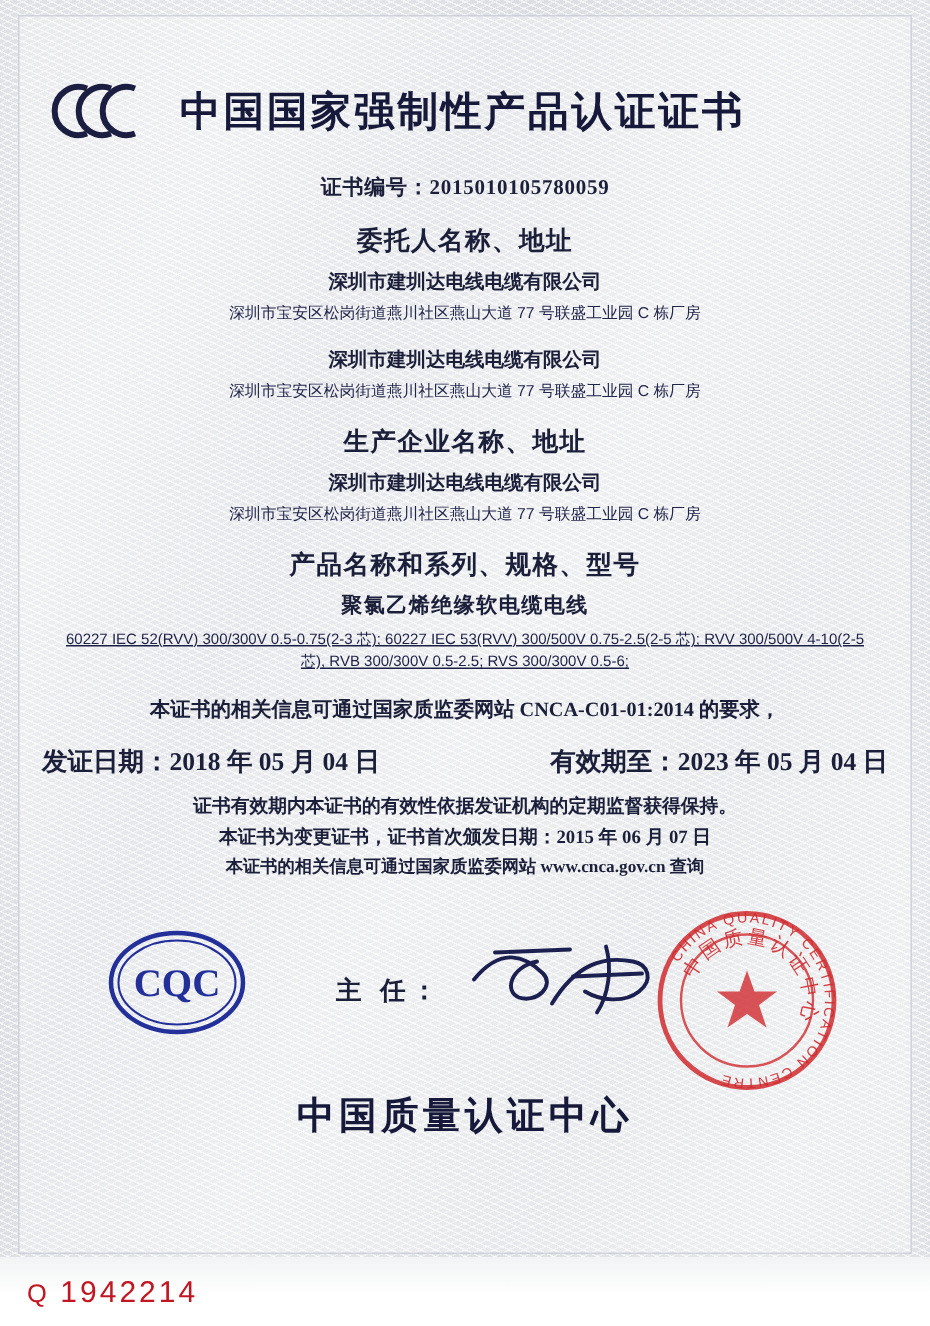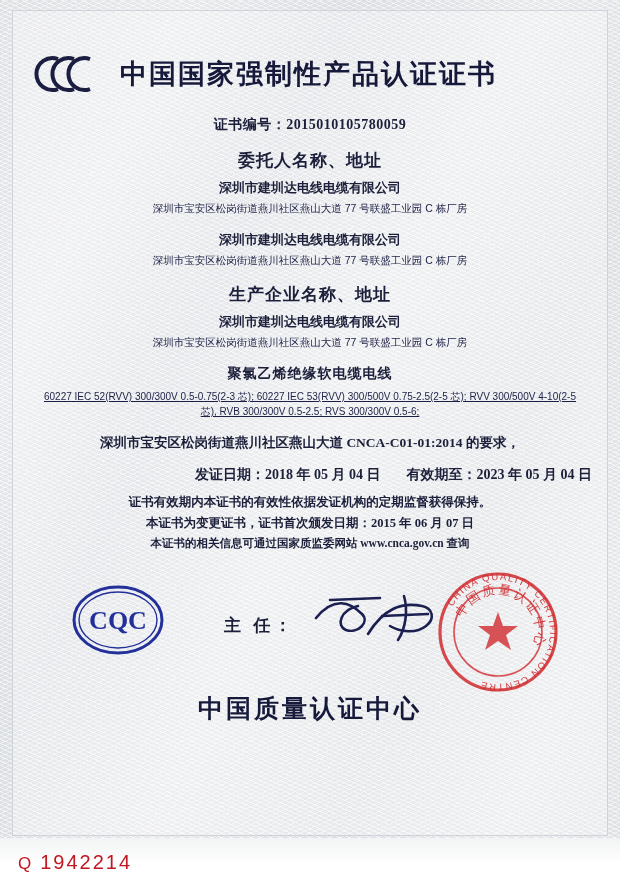--- a/index.html
+++ b/index.html
@@ -123,24 +123,24 @@
     font-family: "Liberation Serif", serif;
     font-size: 13.5px;
     font-weight: bold;
     line-height: 1.55;
     padding: 0 16px;
   }
   .statement .l2 { display:block; }
   .dates {
     margin-top: 12px;
     font-family: "Liberation Serif", serif;
-    font-size: 14px;
+    font-size: 17px;
     font-weight: bold;
     display: flex;
-    justify-content: flex-end;
+    justify-content: space-between;
     gap: 26px;
   }
   .note {
     margin-top: 8px;
     font-family: "Liberation Serif", serif;
     font-size: 12.5px;
     font-weight: bold;
     line-height: 1.7;
   }
   .note .small { font-size: 11.5px; }
@@ -261,27 +261,28 @@
       <div class="sec-line2">深圳市宝安区松岗街道燕川社区燕山大道 77 号联盛工业园 C 栋厂房</div>
     </div>
 
     <div class="section">
       <div class="sec-title">生产企业名称、地址</div>
       <div class="sec-line1">深圳市建圳达电线电缆有限公司</div>
       <div class="sec-line2">深圳市宝安区松岗街道燕川社区燕山大道 77 号联盛工业园 C 栋厂房</div>
     </div>
 
     <div class="section">
+      <div class="sec-title">产品名称和系列、规格、型号</div>
       <div class="product-name">聚氯乙烯绝缘软电缆电线</div>
       <div class="product-models">60227 IEC 52(RVV) 300/300V 0.5-0.75(2-3 芯); 60227 IEC 53(RVV) 300/500V 0.75-2.5(2-5 芯); RVV 300/500V 4-10(2-5 芯), RVB 300/300V 0.5-2.5; RVS 300/300V 0.5-6;</div>
     </div>
 
 
     <div class="statement">
-      <span>深圳市宝安区松岗街道燕川社区燕山大道 CNCA-C01-01:2014 的要求，</span>
+      <span>本证书的相关信息可通过国家质监委网站 CNCA-C01-01:2014 的要求，</span>
     </div>
 
     <div class="dates">
       <span>
         <span>发证日期：</span><span>2018 年 05 月 04 日</span>
       </span>
       <span>
         <span>有效期至：</span><span>2023 年 05 月 04 日</span>
       </span>
     </div>

